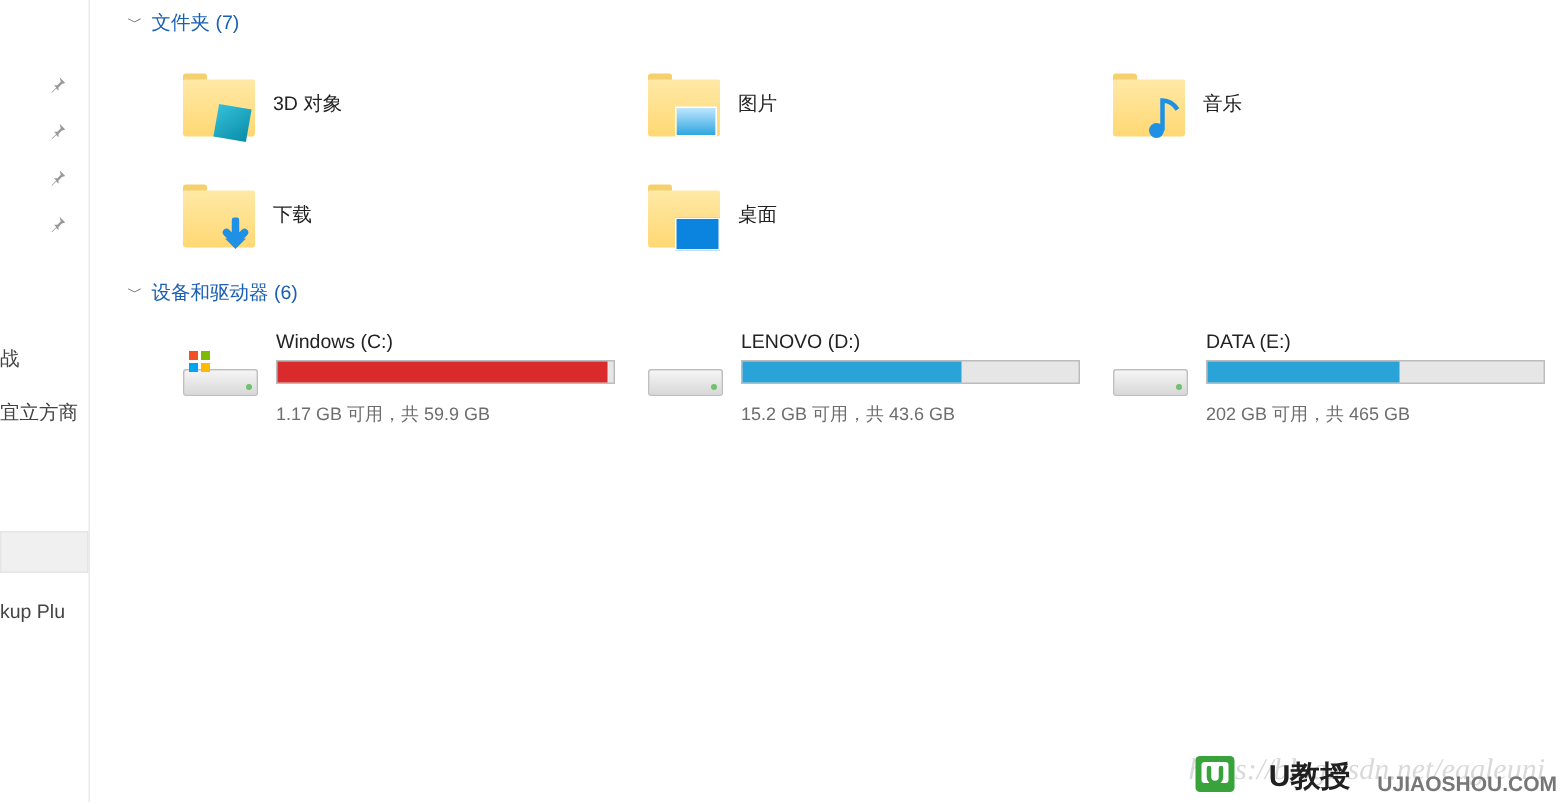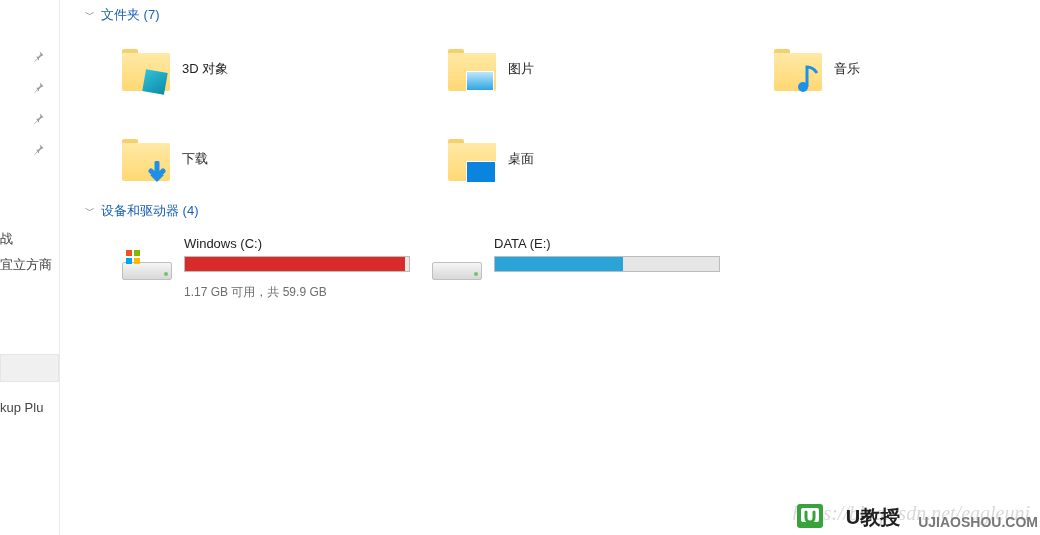--- a/index.html
+++ b/index.html
@@ -65,21 +65,21 @@
     font-size: 10px;
     color: #666;
     margin-right: 6px;
   }
 
   
   .folders {
     display: grid;
     grid-template-columns: repeat(3, 310px);
     grid-auto-rows: 74px;
-    gap: 16px;
+    gap: 0;
     padding-left: 35px;
   }
   .folder {
     display: flex;
     align-items: center;
     cursor: pointer;
   }
   .folder-icon {
     width: 52px;
     height: 52px;
@@ -198,21 +198,21 @@
           <path d="M9 2l5 5-3 1-3 3 0 3-2-2-4 4-0-1 4-4-2-2 3 0 3-3z" fill="#999"></path>
         </svg>
     </div>
     <div class="pin">
       <svg width="12" height="12" viewBox="0 0 16 16">
           <path d="M9 2l5 5-3 1-3 3 0 3-2-2-4 4-0-1 4-4-2-2 3 0 3-3z" fill="#999"></path>
         </svg>
     </div>
   </div>
   <div class="sidebar-item-text" style="top:230px">战</div>
-  <div class="sidebar-item-text" style="top:256px">宜立方商</div>
+  <div class="sidebar-item-text" style="top:266px">宜立方商</div>
   <div class="sidebar-item-text" style="top:400px">kup Plu</div>
   <div style="position:absolute;left:0;top:354px;right:0;height:28px;background:#f0f0f0;border:1px solid #e5e5e5"></div>
 </div>
 
 <div class="main">
 
   <div class="group">
     <div class="group-header">
       <span class="chev">﹀</span>
       <span>文件夹 (7)</span>
@@ -263,21 +263,21 @@
             <div class="ov-desk"></div>
           </div>
           <div class="folder-label">桌面</div>
         </div>
       </div>
   </div>
 
   <div class="group">
     <div class="group-header">
       <span class="chev">﹀</span>
-      <span>设备和驱动器 (4)</span>
+      <span>设备和驱动器 (6)</span>
     </div>
     <div class="drives" id="drives-container">
         <div class="drive">
           <div class="drive-icon">
             <div class="drive-body"></div>
             <div class="drive-light"></div>
             <svg class="drive-top" viewBox="0 0 14 14">
               <rect x="0" y="0" width="6" height="6" fill="#f25022"></rect>
               <rect x="8" y="0" width="6" height="6" fill="#7fba00"></rect>
               <rect x="0" y="8" width="6" height="6" fill="#00a4ef"></rect>
@@ -291,24 +291,38 @@
             </div>
             <div class="drive-stat">1.17 GB 可用，共 59.9 GB</div>
           </div>
         </div>
         <div class="drive">
           <div class="drive-icon">
             <div class="drive-body"></div>
             <div class="drive-light"></div>
           </div>
           <div class="drive-info">
+            <div class="drive-name">LENOVO (D:)</div>
+            <div class="drive-bar">
+              <div class="drive-fill" style="width: 65%; background: rgb(41, 163, 216);"></div>
+            </div>
+            <div class="drive-stat">15.2 GB 可用，共 43.6 GB</div>
+          </div>
+        </div>
+        <div class="drive">
+          <div class="drive-icon">
+            <div class="drive-body"></div>
+            <div class="drive-light"></div>
+          </div>
+          <div class="drive-info">
             <div class="drive-name">DATA (E:)</div>
             <div class="drive-bar">
               <div class="drive-fill" style="width: 57%; background: rgb(41, 163, 216);"></div>
             </div>
+            <div class="drive-stat">202 GB 可用，共 465 GB</div>
           </div>
         </div>
       </div>
   </div>
 
   <div class="watermark">https://blog.csdn.net/eagleuni</div>
 
   <div class="badge">
     <svg width="32" height="32" viewBox="0 0 32 32">
       <rect x="3" y="3" width="26" height="24" rx="3" fill="#37a33a"></rect>

